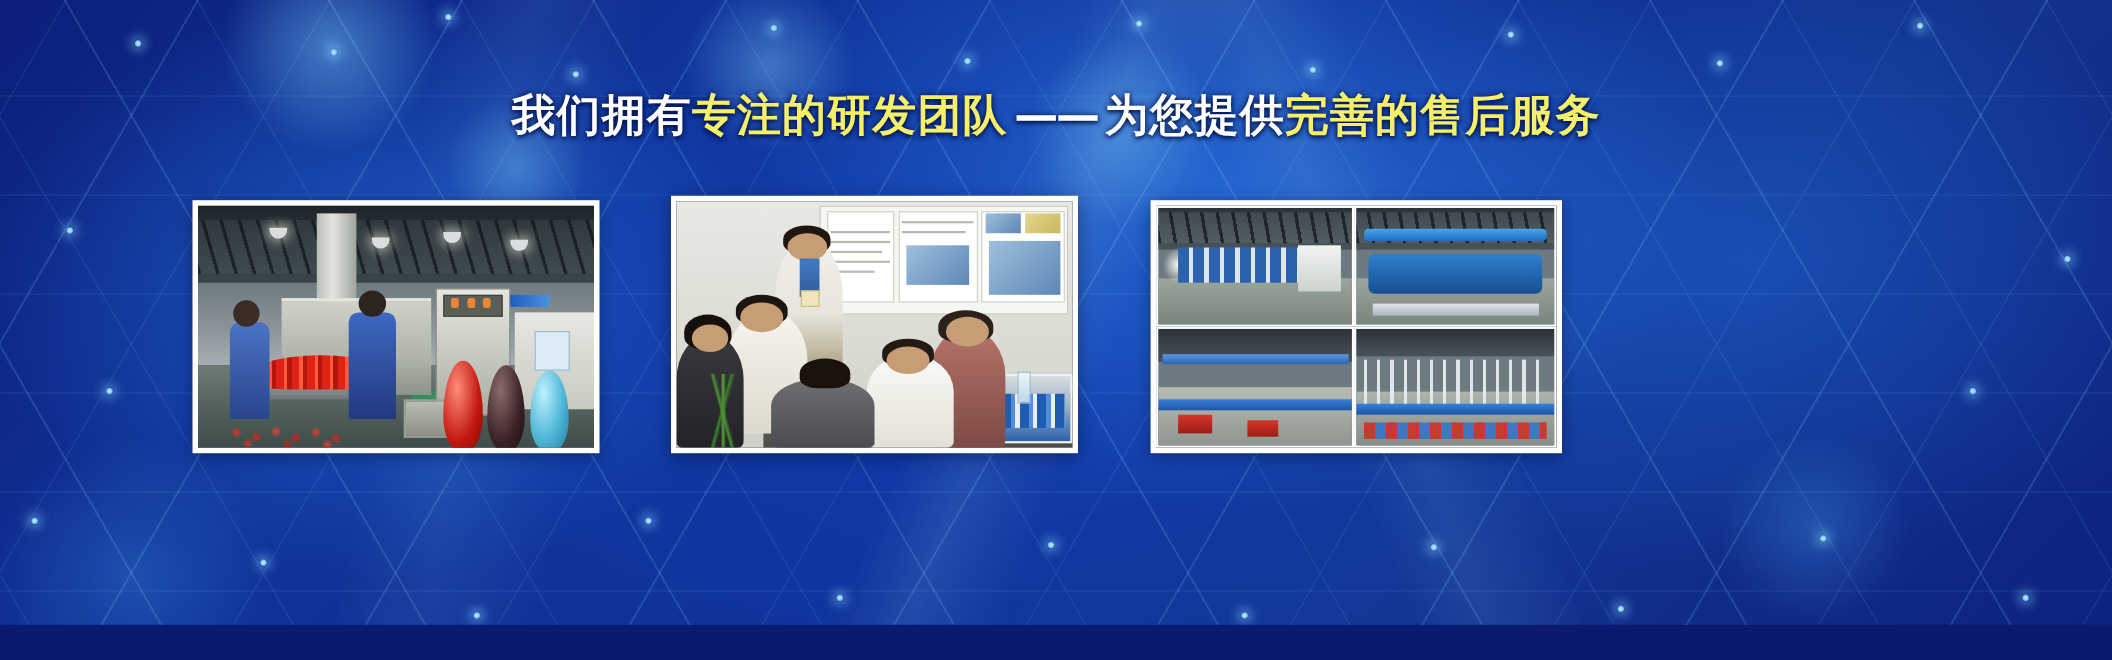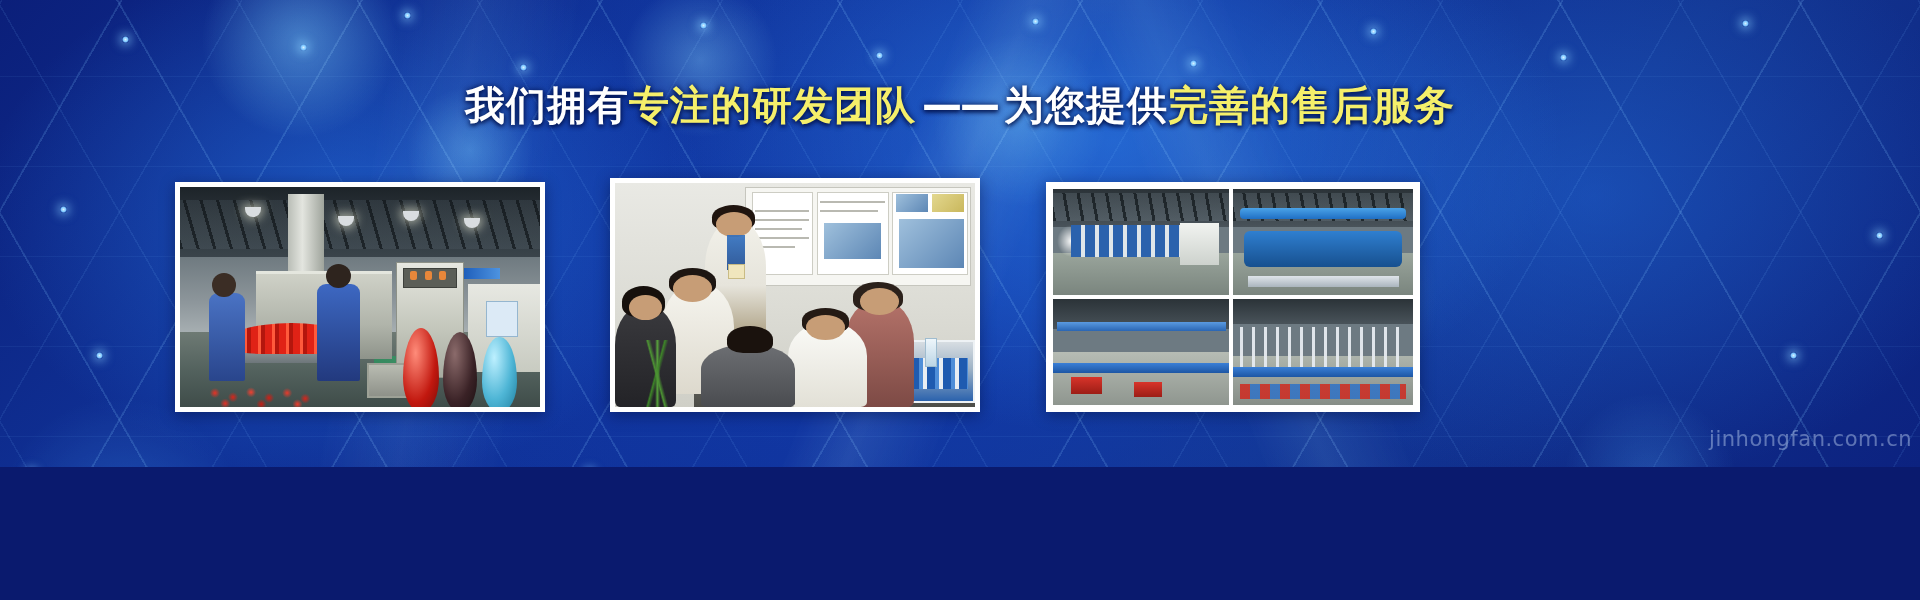--- a/index.html
+++ b/index.html
@@ -1,20 +1,20 @@
 <!DOCTYPE html>
 <html><head>
 <meta charset="utf-8">
 <style>
   * { margin:0; padding:0; box-sizing:border-box; }
   html,body { width:1920px; height:600px; overflow:hidden; background:#0a1a6e; }
   body { font-family:"DejaVu Sans","Liberation Sans",sans-serif; }
 
   #banner {
-    position:relative; width:1920px; height:467px; overflow:hidden;
+    position:relative; width:1920px; height:568px; overflow:hidden;
     background:
       radial-gradient(ellipse 520px 380px at 18% 46%, rgba(40,120,230,.55), rgba(40,120,230,0) 70%),
       radial-gradient(ellipse 640px 420px at 58% 30%, rgba(55,150,255,.50), rgba(55,150,255,0) 70%),
       radial-gradient(ellipse 560px 400px at 83% 42%, rgba(35,110,225,.45), rgba(35,110,225,0) 72%),
       radial-gradient(ellipse 900px 560px at 50% 58%, rgba(20,70,190,.55), rgba(10,35,130,0) 75%),
       linear-gradient(135deg,#0b1f7a 0%,#103399 28%,#0f2f95 52%,#12348f 72%,#0c2280 100%);
   }
 
   
   .hexlayer {
@@ -372,15 +372,14 @@
         <div class="f-roof" style="height:24%;"></div>
         <div class="f-floor" style="height:46%; background:linear-gradient(180deg,#adb4ac,#868d87);"></div>
         <div class="f-hooks"></div>
         <div class="f-rail" style="bottom:26%;"></div>
         <div style="position:absolute; left:4%; bottom:6%; width:92%; height:14%; background:repeating-linear-gradient(90deg,#cf2a20 0 10px,#2f72c6 10px 20px); opacity:.85;"></div>
       </div>
 
     </div>
   </div>
 
-  <div id="watermark">jinhongfan.com.cn</div>
 
 </div>
 
 </body></html>

